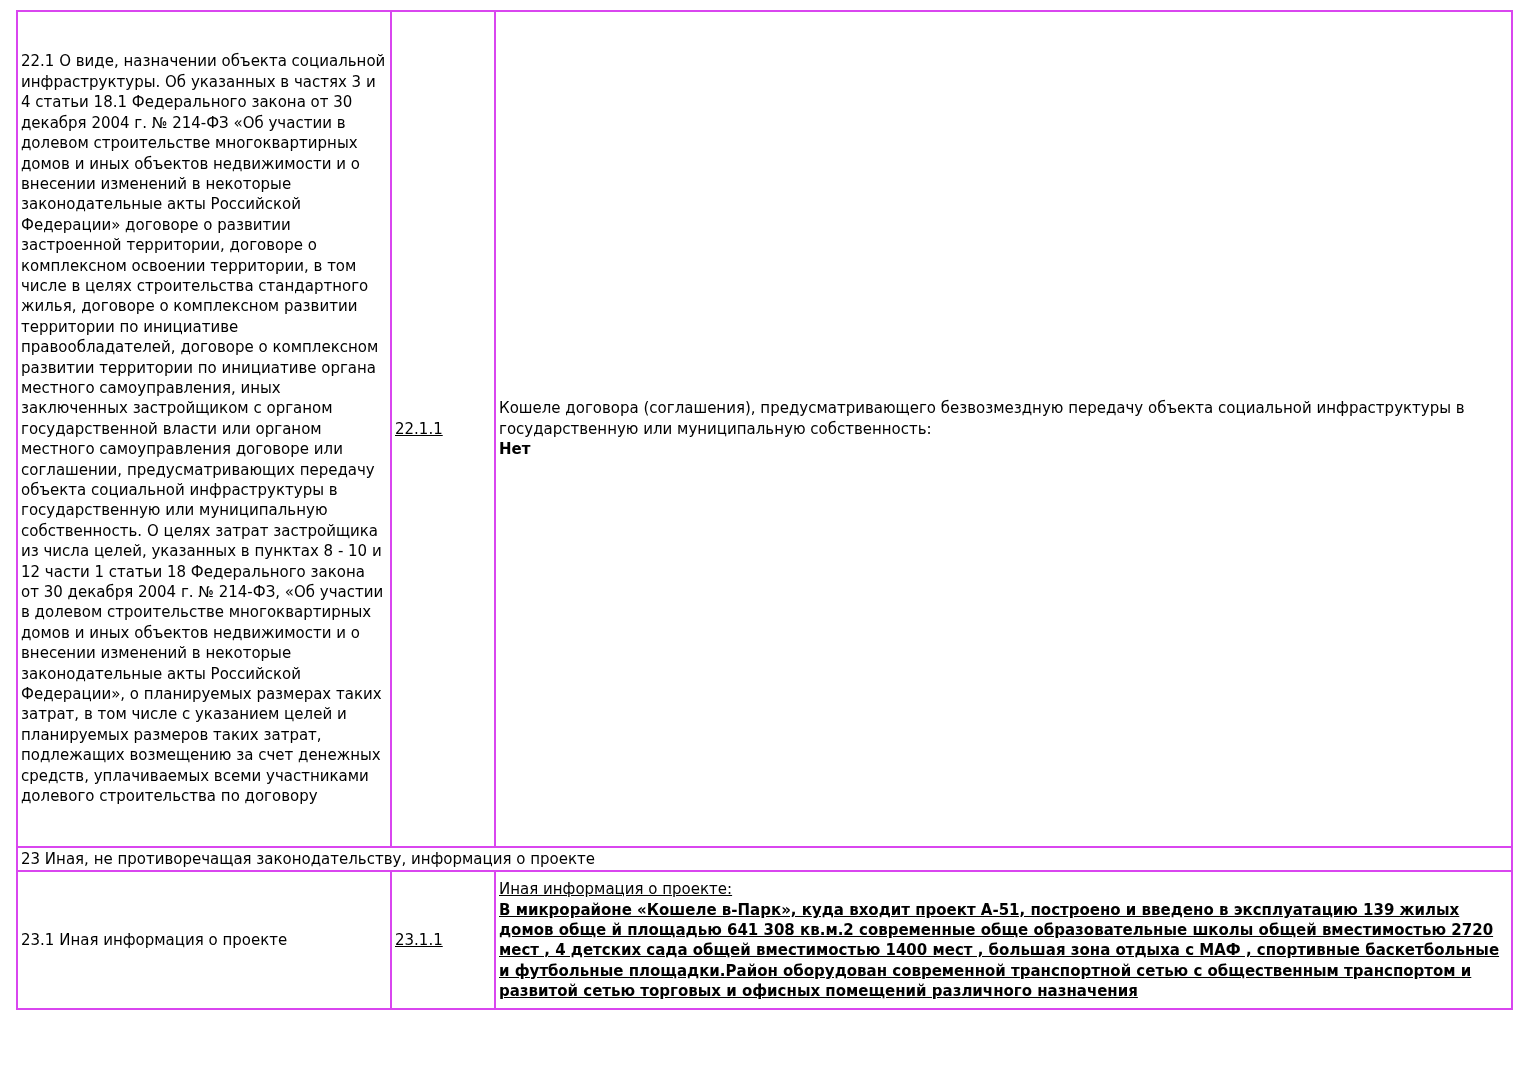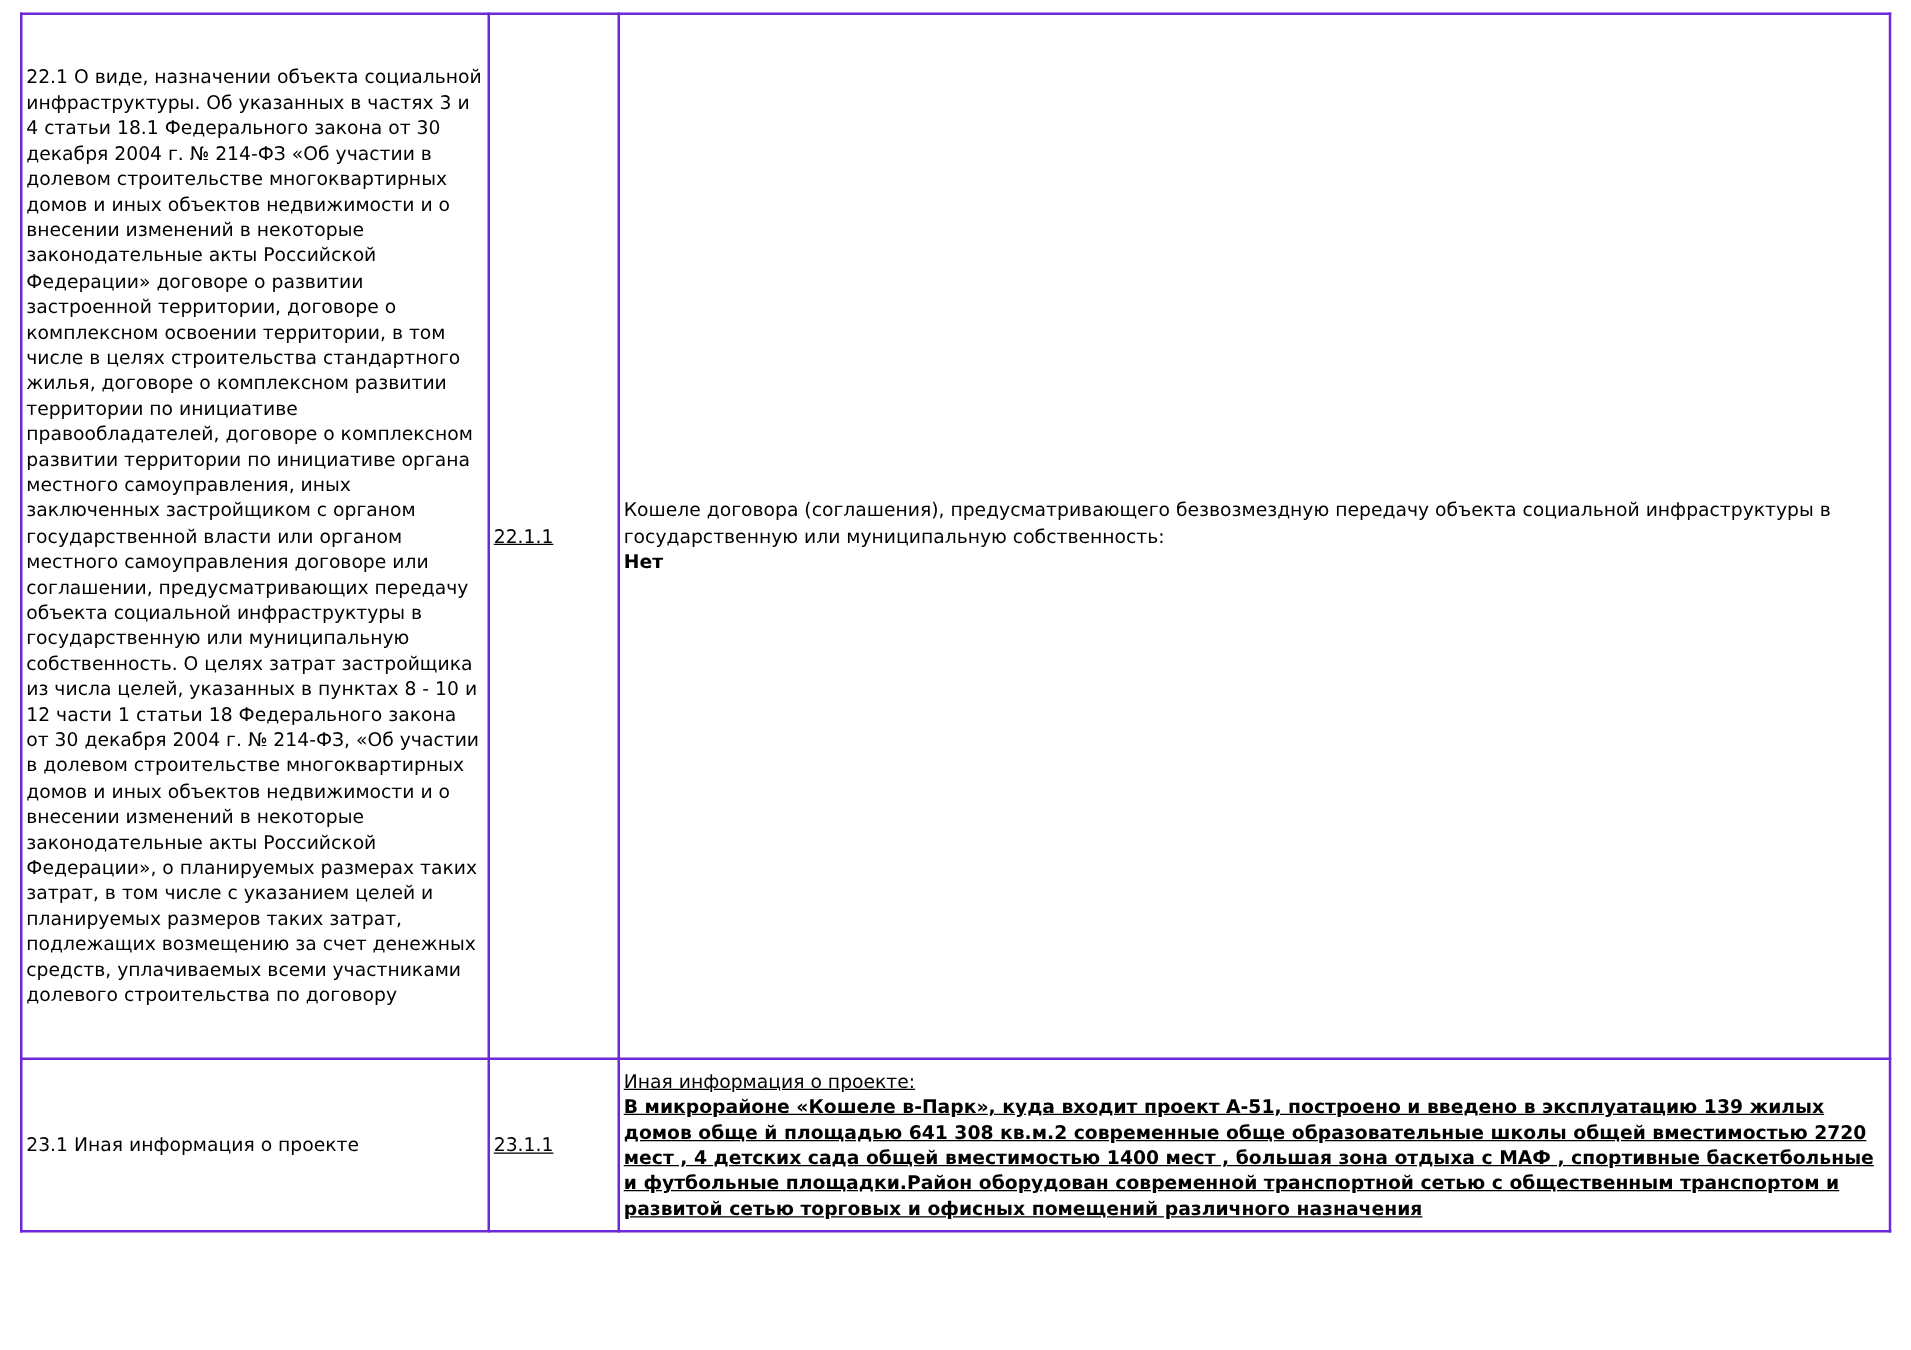--- a/index.html
+++ b/index.html
@@ -16,21 +16,21 @@
     left: 16px;
     top: 10px;
   }
   table.decl {
     border-collapse: collapse;
     table-layout: fixed;
     width: 1495px;
     background: #ffffff;
   }
   table.decl td {
-    border: 2px solid #6d28d9;
+    border: 2px solid #d946ef;
     padding: 1px 4px 1px 3px;
     font-size: 15px;
     line-height: 20.4px;
     vertical-align: middle;
     overflow: hidden;
     word-wrap: break-word;
   }
   td.cell-desc-tall {
     vertical-align: top;
     padding-top: 2px;
@@ -57,20 +57,23 @@
     <tbody>
         <tr class="row-main">
       <td class="cell-desc-tall">22.1 О виде, назначении объекта социальной инфраструктуры. Об указанных в частях 3 и 4 статьи 18.1 Федерального закона от 30 декабря 2004 г. № 214-ФЗ «Об участии в долевом строительстве многоквартирных домов и иных объектов недвижимости и о внесении изменений в некоторые законодательные акты Российской Федерации» договоре о развитии застроенной территории, договоре о комплексном освоении территории, в том числе в целях строительства стандартного жилья, договоре о комплексном развитии территории по инициативе правообладателей, договоре о комплексном развитии территории по инициативе органа местного самоуправления, иных заключенных застройщиком с органом государственной власти или органом местного самоуправления договоре или соглашении, предусматривающих передачу объекта социальной инфраструктуры в государственную или муниципальную собственность. О целях затрат застройщика из числа целей, указанных в пунктах 8 - 10 и 12 части 1 статьи 18 Федерального закона от 30 декабря 2004 г. № 214-ФЗ, «Об участии в долевом строительстве многоквартирных домов и иных объектов недвижимости и о внесении изменений в некоторые законодательные акты Российской Федерации», о планируемых размерах таких затрат, в том числе с указанием целей и планируемых размеров таких затрат, подлежащих возмещению за счет денежных средств, уплачиваемых всеми участниками долевого строительства по договору</td>
       <td class="code-cell">22.1.1</td>
       <td>
         <div class="value-intro">Кошеле договора (соглашения), предусматривающего безвозмездную передачу объекта социальной инфраструктуры в государственную или муниципальную собственность:</div>
         <div class="bold-val">Нет</div>
       </td>
     </tr>
 
+    <tr class="row-section">
+      <td colspan="3">23 Иная, не противоречащая законодательству, информация о проекте</td>
+    </tr>
 
     <tr class="row-bottom">
       <td>23.1 Иная информация о проекте</td>
       <td class="code-cell">23.1.1</td>
       <td class="cell-value-top">
         <div class="value-intro">Иная информация о проекте:</div>
         <div class="bold-val">В микрорайоне «Кошеле в-Парк», куда входит проект А-51, построено и введено в эксплуатацию 139 жилых домов обще й площадью 641 308 кв.м.2 современные обще образовательные школы общей вместимостью 2720 мест , 4 детских сада общей вместимостью 1400 мест , большая зона отдыха с МАФ , спортивные баскетбольные и футбольные площадки.Район оборудован современной транспортной сетью с общественным транспортом и развитой сетью торговых и офисных помещений различного назначения</div>
       </td>
     </tr>
   </tbody>

